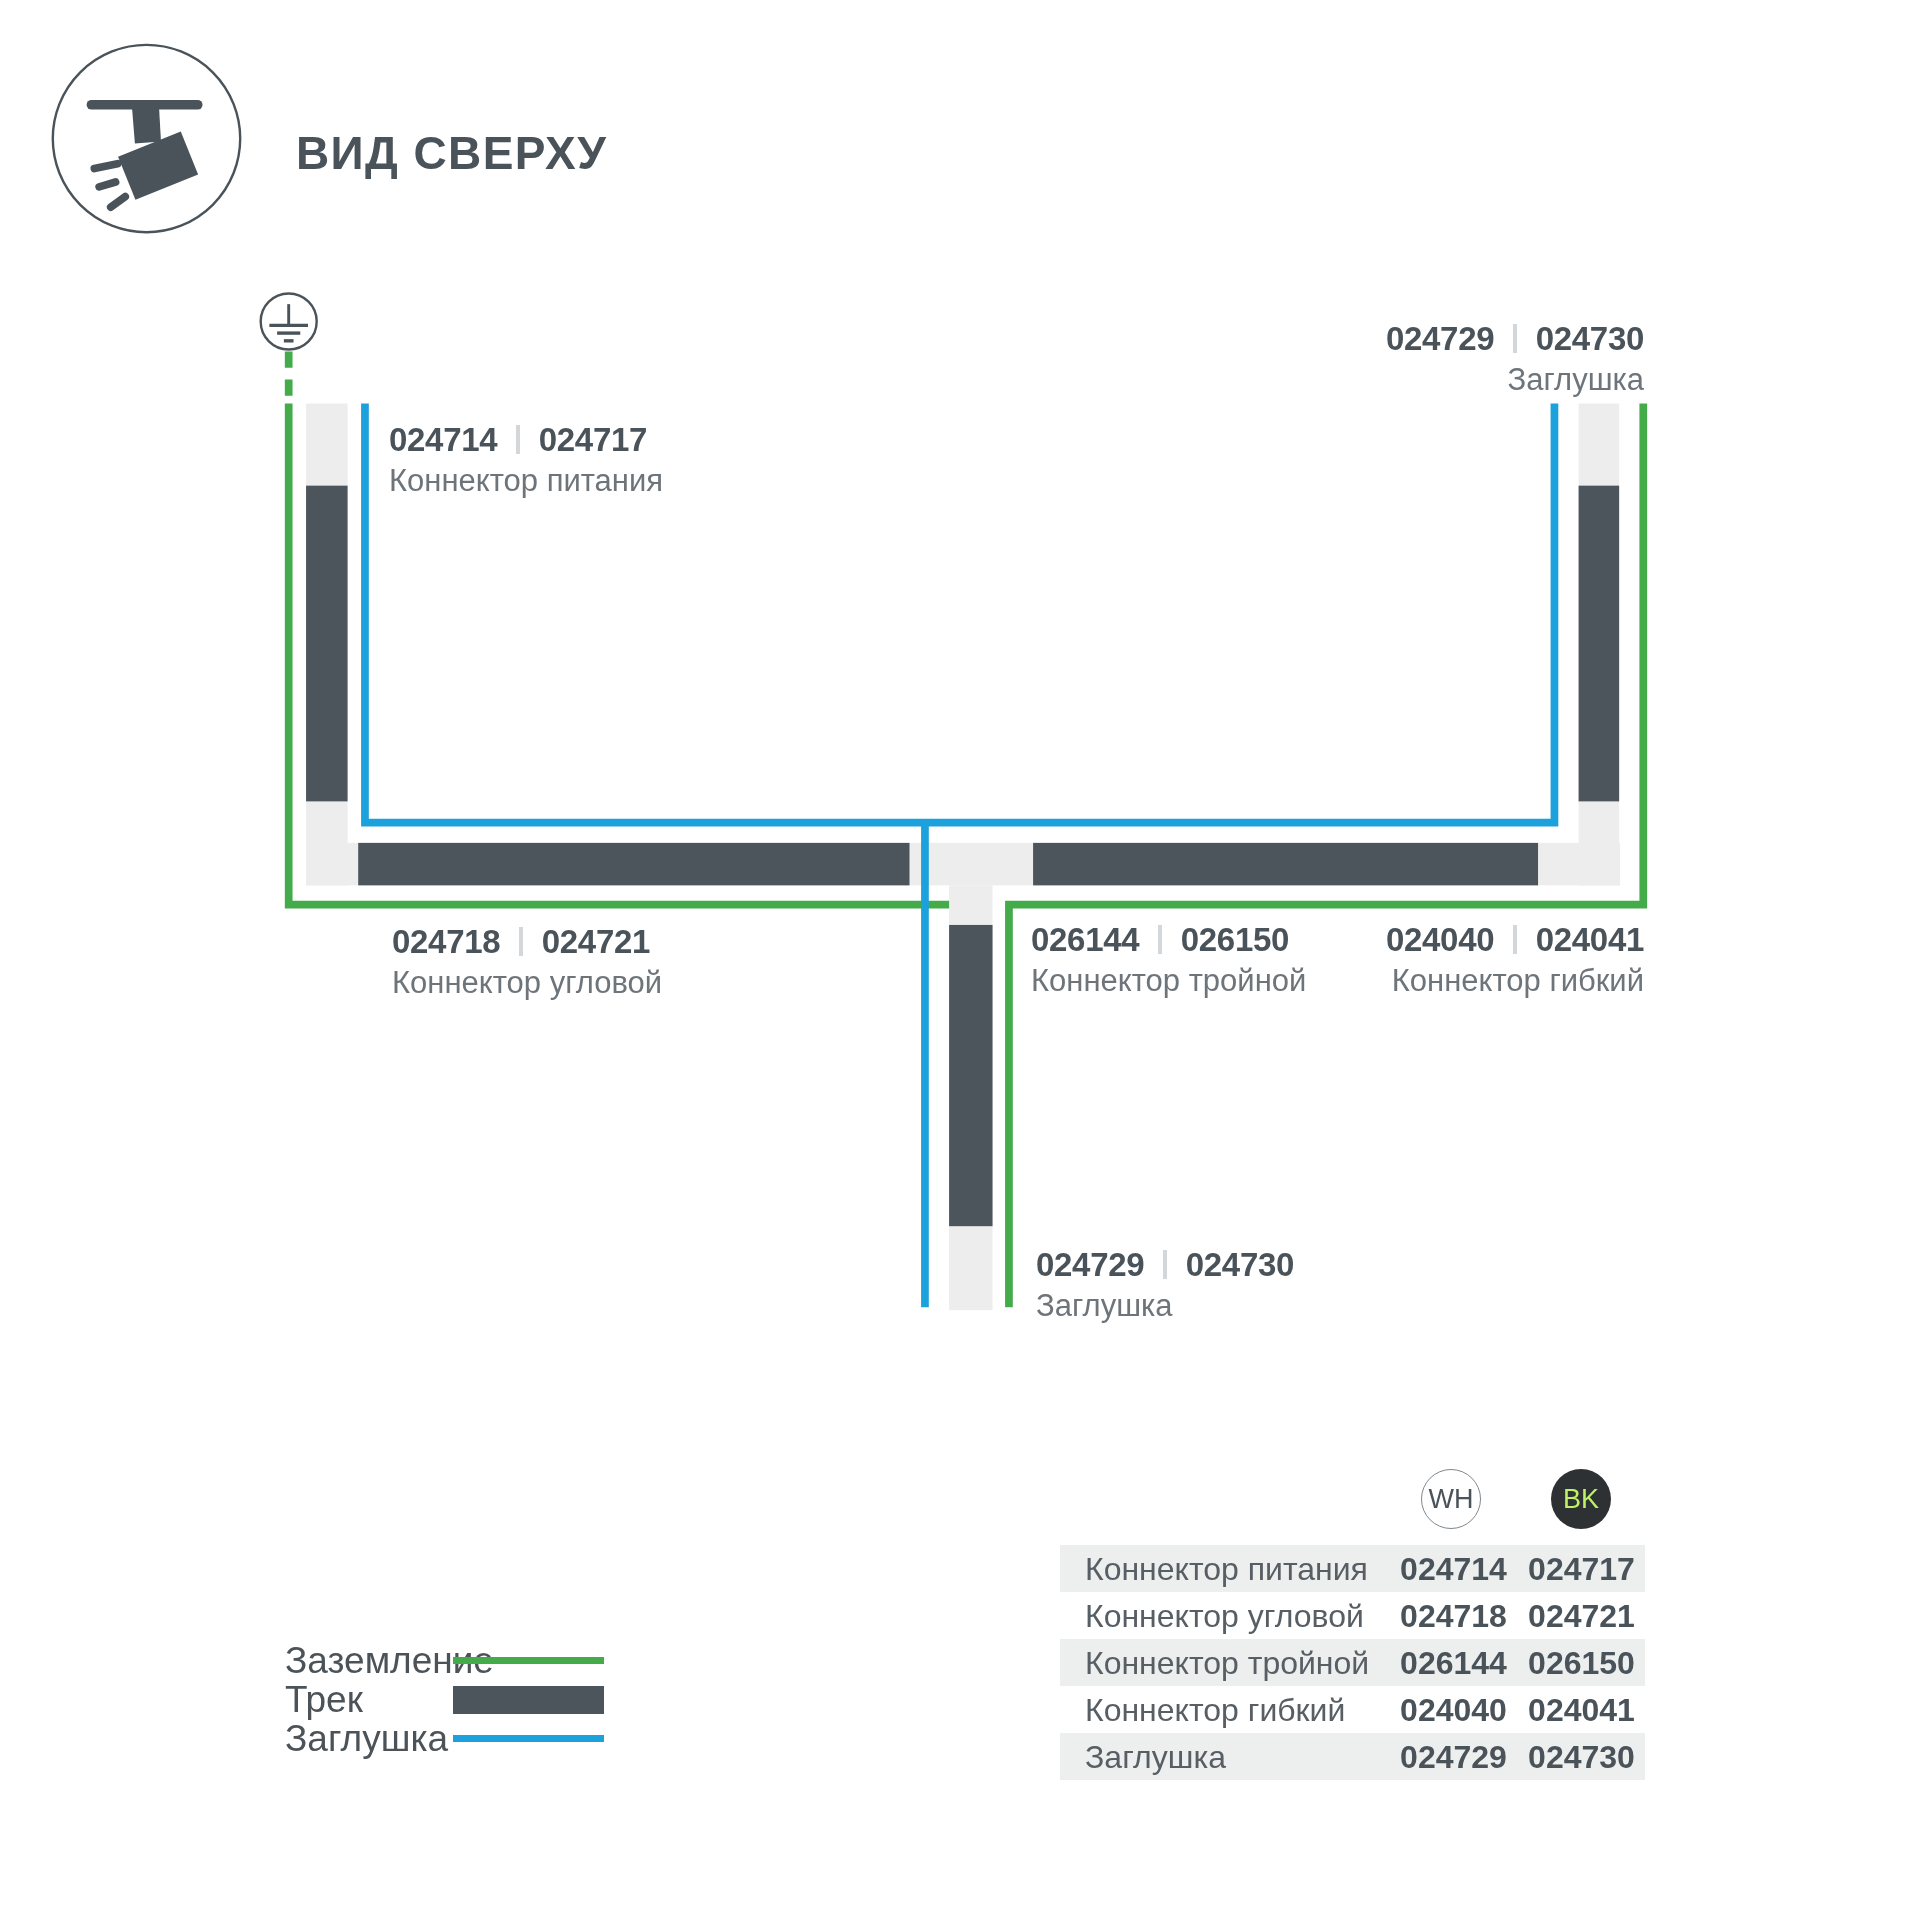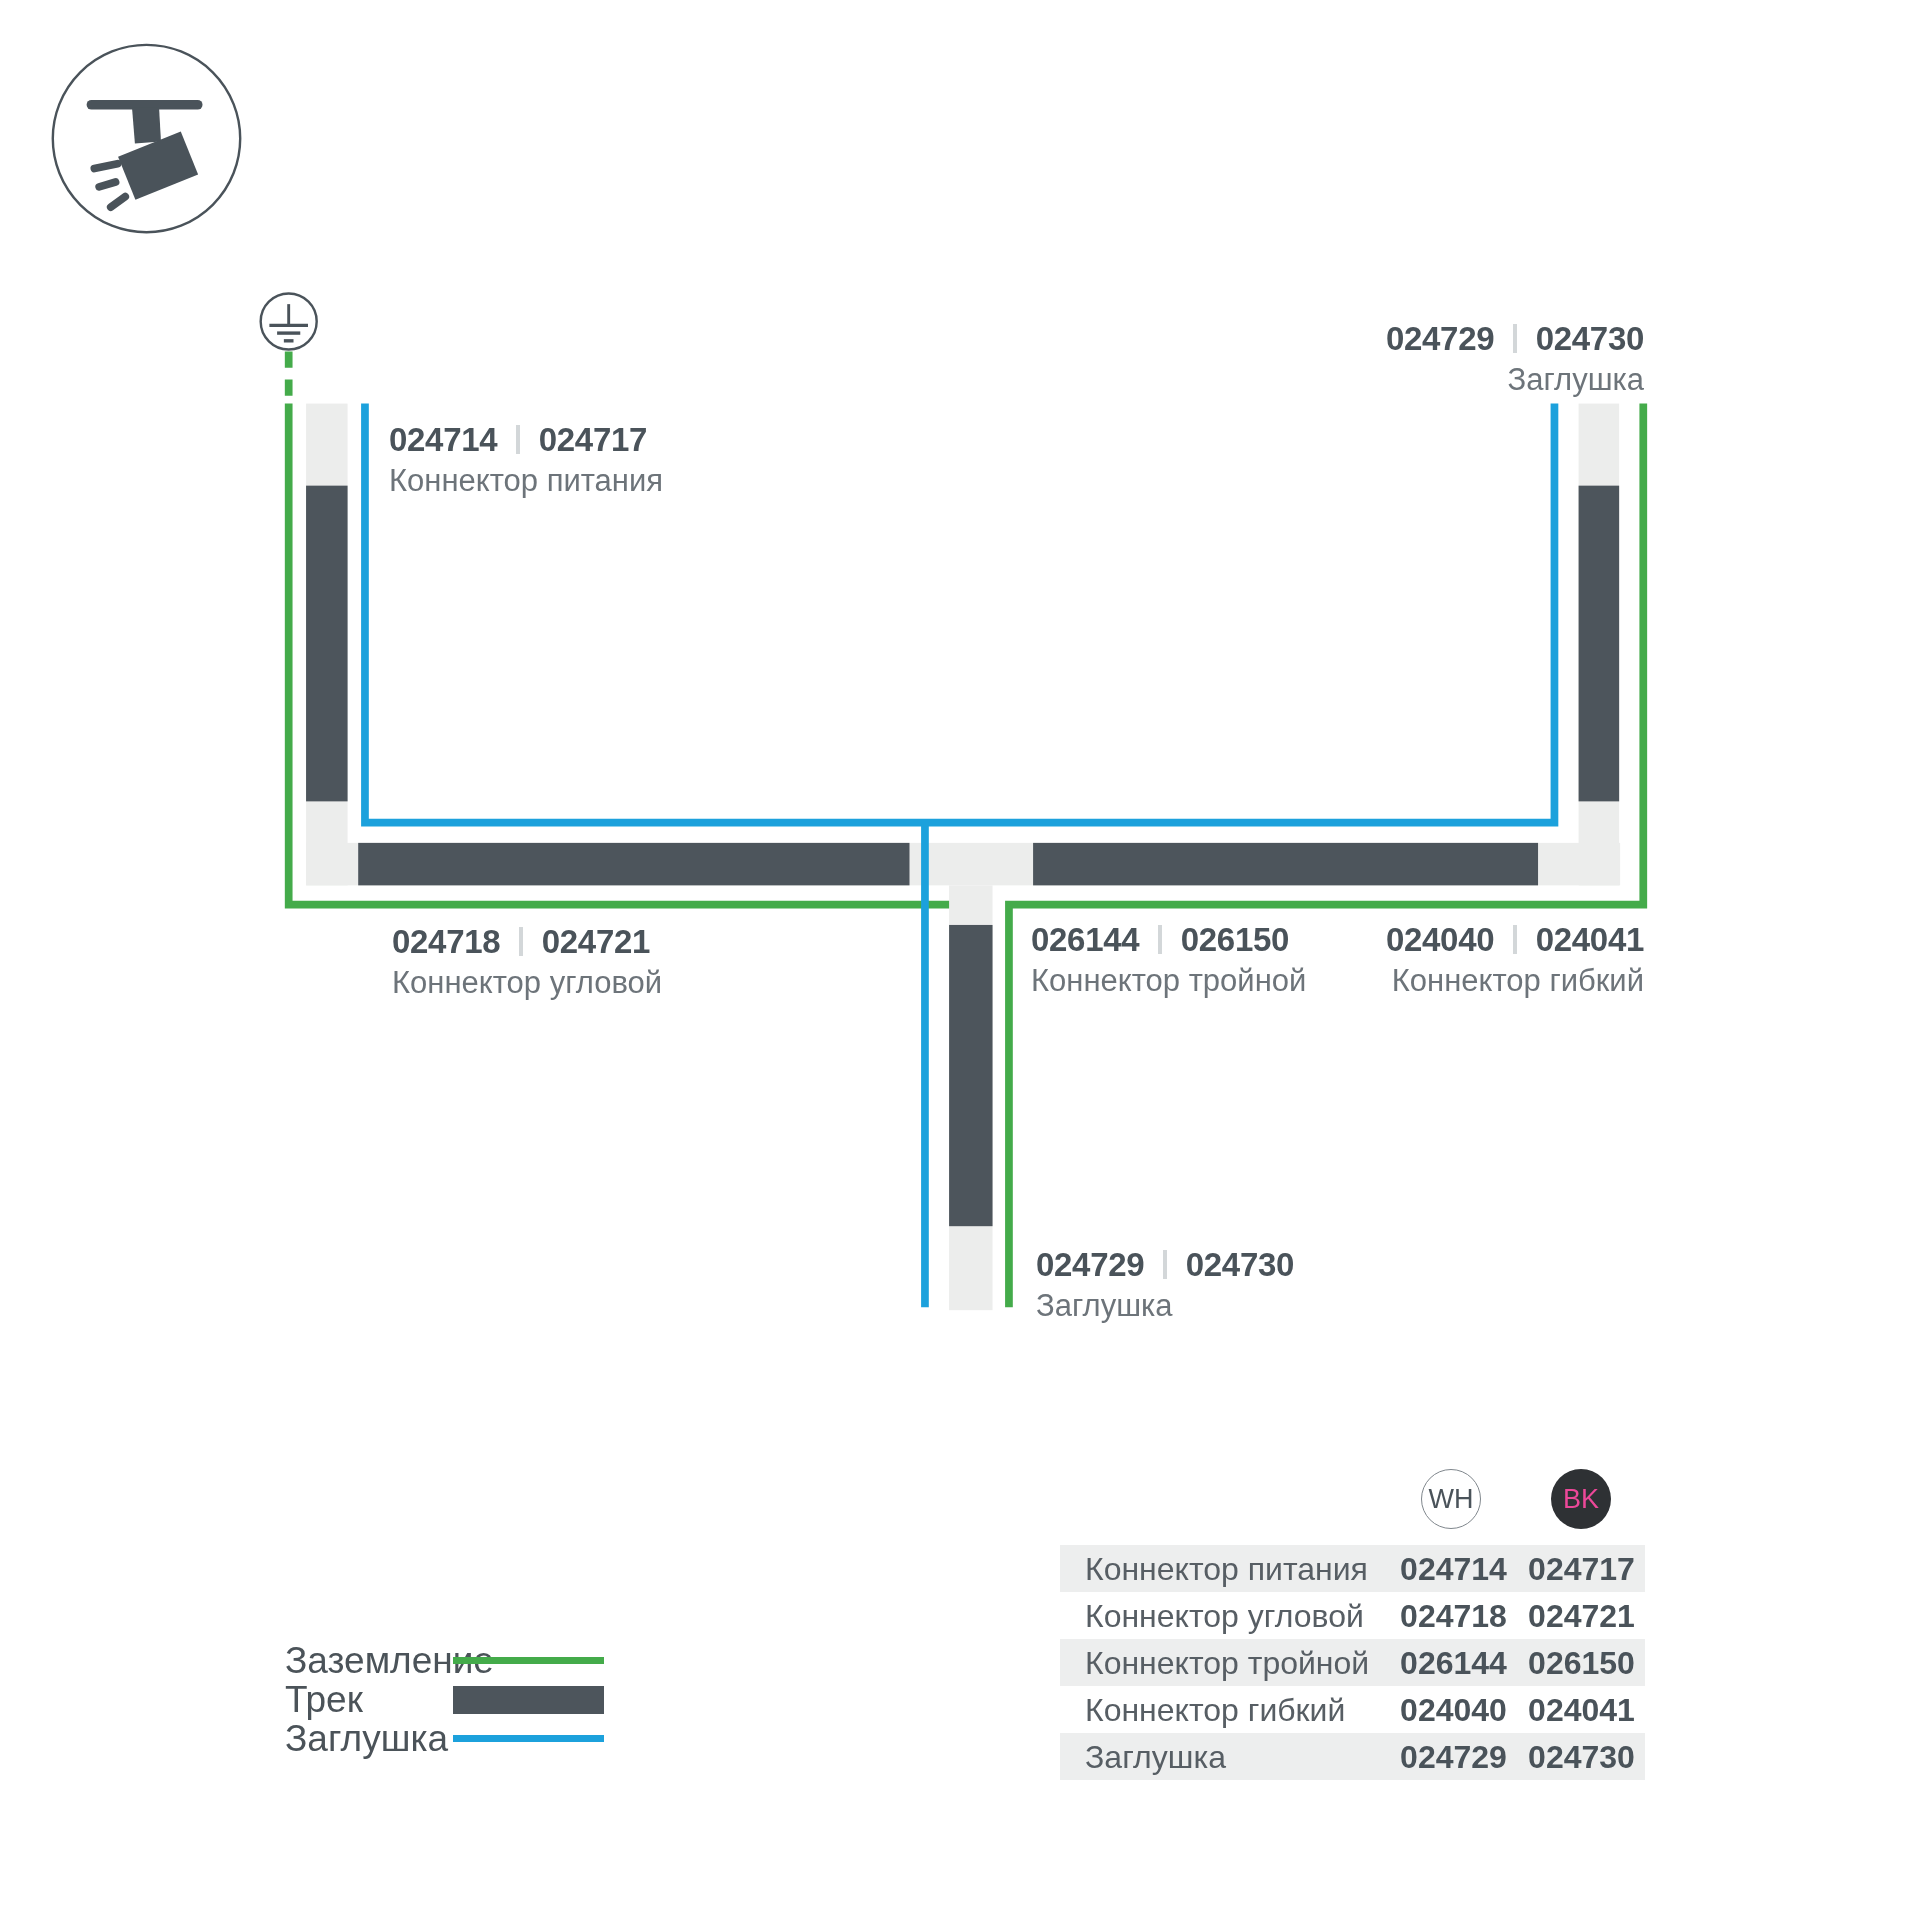--- a/index.html
+++ b/index.html
@@ -30,21 +30,21 @@
   .legend-swatch{width:151px;display:flex;align-items:center;}
   .sw-ground{width:151px;height:6.8px;background:#44ab4a;}
   .sw-track{width:151px;height:28px;background:#4d555c;}
   .sw-neutral{width:151px;height:6.8px;background:#1ca1dc;}
   
   #parts-table{position:absolute;left:1060px;top:1469px;width:585px;}
   #tbl-header{position:relative;height:76px;}
   .col-circle{position:absolute;top:0;width:60px;height:60px;border-radius:50%;
     display:flex;align-items:center;justify-content:center;font-size:27px;font-weight:500;}
   #col-wh{left:361px;background:#ffffff;border:1.9px solid #80878d;color:#4a535a;box-sizing:border-box;}
-  #col-bk{left:491px;background:#2e3134;color:#ec4899;}
+  #col-bk{left:491px;background:#2e3134;color:#bef264;}
   .tbl-row{display:flex;align-items:center;height:47px;}
   .tbl-row.band{background:#edeeee;}
   .row-name{flex:1;padding-left:25px;font-size:32px;color:#575e64;line-height:1;}
   .row-wh,.row-bk{width:129px;text-align:center;font-size:32px;font-weight:700;color:#4a535a;line-height:1;}
   .row-bk{width:127px;}
 </style>
 </head>
 <body>
 
 <div id="stage">
@@ -54,20 +54,21 @@
     <rect x="41" y="61" width="120" height="10" rx="5" fill="#4a535a"></rect>
     <polygon points="88,69 116,69 118,104 91,106" fill="#4a535a"></polygon>
     <rect x="80" y="105" width="70" height="48" transform="rotate(-22 115 129)" fill="#4a535a"></rect>
     <g stroke="#4a535a" stroke-width="8" stroke-linecap="round">
       <line x1="49" y1="132" x2="73" y2="127"></line>
       <line x1="54" y1="151" x2="71" y2="146"></line>
       <line x1="66" y1="172" x2="81" y2="161"></line>
     </g>
   </svg>
 
+  <div id="page-title">ВИД СВЕРХУ</div>
 
   <svg id="diagram-svg" viewBox="0 0 2000 2000">
 
     <g stroke="#4a535a" fill="none">
       <circle cx="299" cy="333" r="29" stroke-width="2.5"></circle>
       <line x1="299" y1="315" x2="299" y2="336" stroke-width="3"></line>
       <line x1="279" y1="337" x2="319" y2="337" stroke-width="3.5"></line>
       <line x1="287" y1="345" x2="311" y2="345" stroke-width="3.5"></line>
       <line x1="294" y1="353" x2="304" y2="353" stroke-width="3.5"></line>
     </g>

